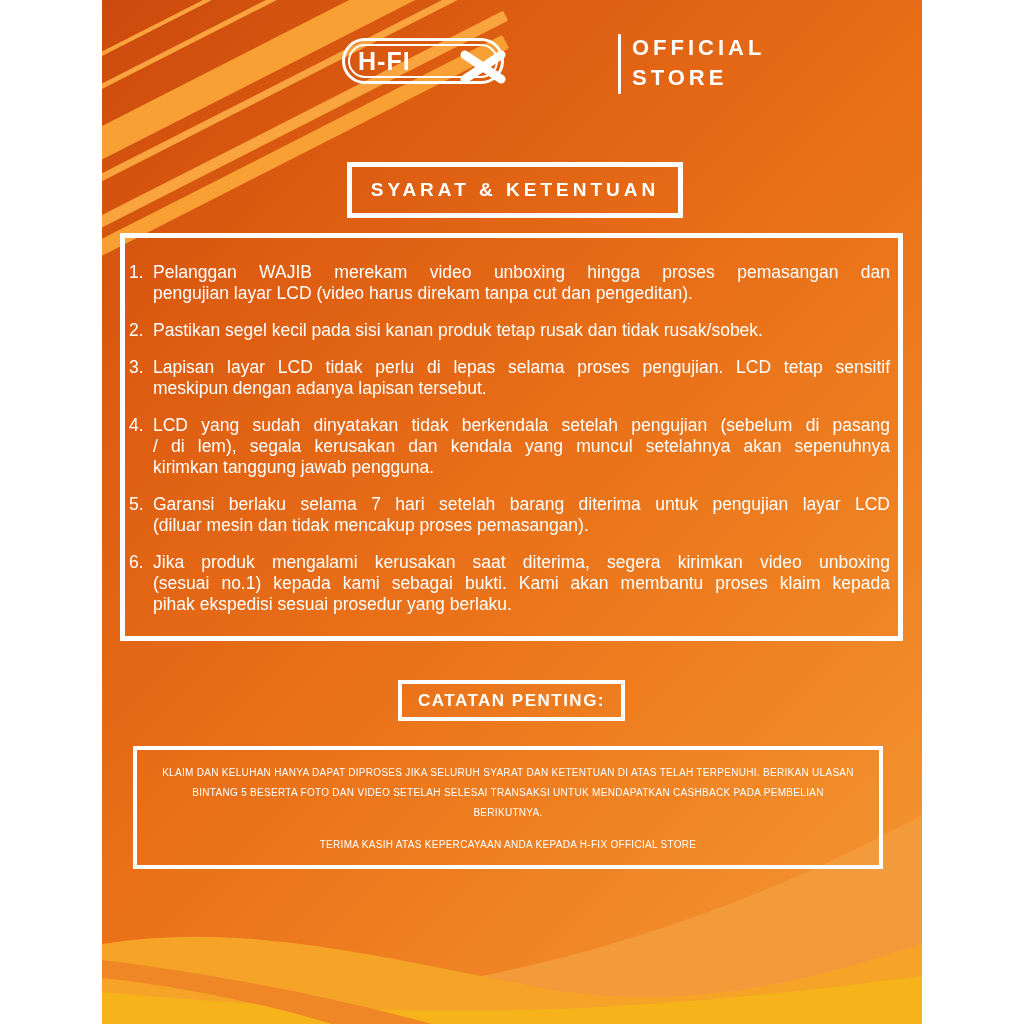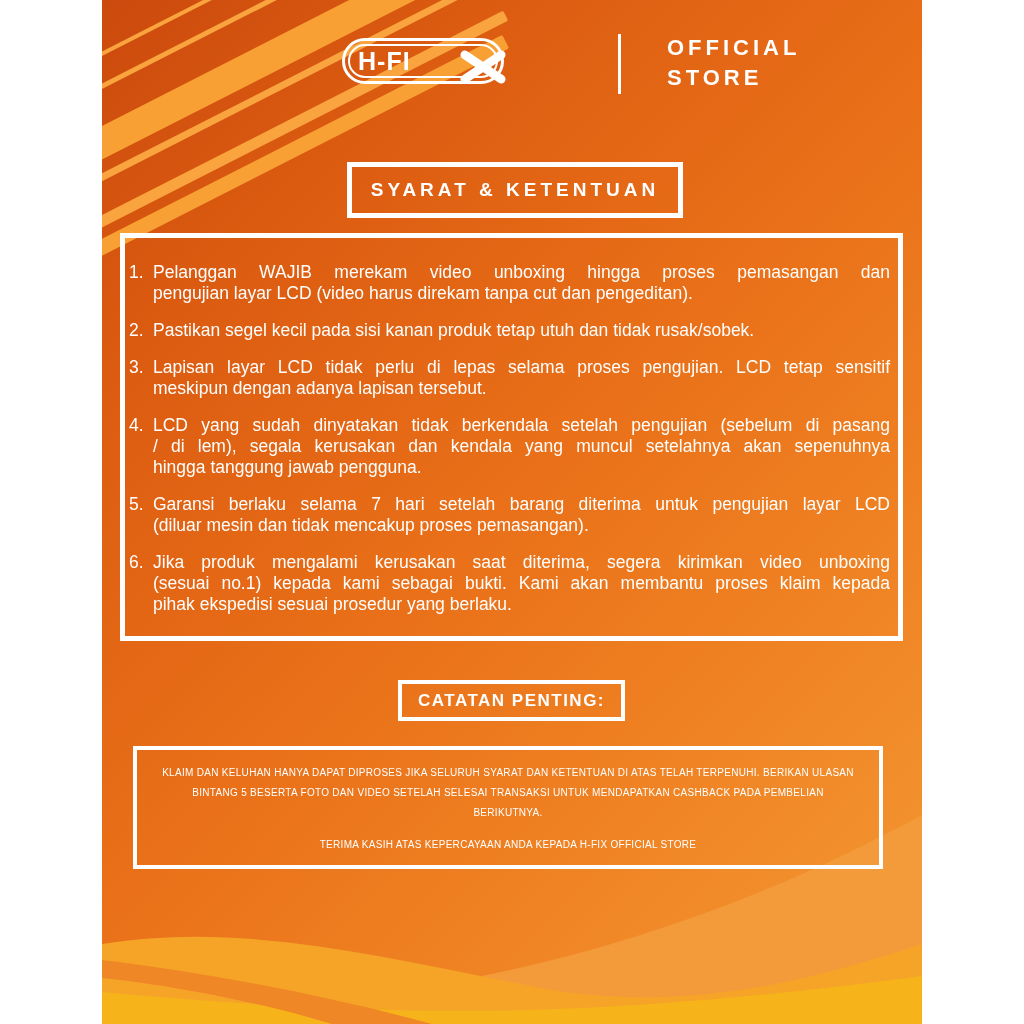--- a/index.html
+++ b/index.html
@@ -18,21 +18,21 @@
   .s5{top:252px;height:15px;width:480px;background:#f8a034;}
   .waves{position:absolute;left:0;bottom:0;width:820px;height:230px;}
   
   .logo-row{position:absolute;left:240px;top:36px;width:420px;height:60px;}
   .pill{position:absolute;left:0;top:2px;width:162px;height:46px;border:3px solid #fff;border-radius:24px;padding:3px;}
   .pill-inner{width:100%;height:100%;border:2px solid #fff;border-radius:18px;display:flex;align-items:center;
               justify-content:flex-start;padding-left:8px;}
   .pill-text{font-weight:bold;font-size:25px;letter-spacing:1px;line-height:1;}
   .logo-x{position:absolute;right:-8px;top:6px;width:52px;height:40px;}
   .sep{position:absolute;left:276px;top:-2px;width:3px;height:60px;background:#ffffff;}
-  .store-text{position:absolute;left:290px;top:-3px;font-weight:bold;font-size:22px;letter-spacing:4px;line-height:30px;margin-left:35px;}
+  .store-text{position:absolute;left:290px;top:-3px;font-weight:bold;font-size:22px;letter-spacing:4px;line-height:30px;}
   
   .title-box{position:absolute;left:245px;top:162px;width:336px;height:56px;border:5px solid #fff;
              display:flex;align-items:center;justify-content:center;}
   .title-text{font-weight:bold;font-size:19px;letter-spacing:4px;}
   
   .terms-box{position:absolute;left:18px;top:233px;width:783px;height:408px;border:5px solid #fff;
              padding:24px 8px 14px 4px;}
   .term-item{display:flex;margin-bottom:16px;font-size:17.5px;line-height:21px;}
   .term-item:last-child{margin-bottom:0;}
   .num{width:24px;flex:0 0 24px;text-align:left;}
@@ -97,36 +97,36 @@
         <div class="term-item">
           <span class="num">1.</span>
           <div class="itext">
             <div class="jline"><span>Pelanggan </span><b>WAJIB</b><span> merekam video unboxing hingga proses pemasangan dan</span></div>
             <div class="lline"><span>pengujian layar LCD (video harus direkam </span><b>tanpa</b><span> cut dan pengeditan).</span></div>
           </div>
         </div>
         <div class="term-item">
           <span class="num">2.</span>
           <div class="itext">
-            <div class="lline"><span>Pastikan </span><b>segel kecil</b><span> pada sisi kanan produk tetap </span><b>utuh</b><span> dan tidak rusak/sobek.</span></div>
+            <div class="lline"><span>Pastikan </span><b>segel kecil</b><span> pada sisi kanan produk tetap </span><b>rusak</b><span> dan tidak rusak/sobek.</span></div>
           </div>
         </div>
         <div class="term-item">
           <span class="num">3.</span>
           <div class="itext">
             <div class="jline"><span>Lapisan layar LCD </span><b>tidak perlu</b><span> di lepas selama proses pengujian. LCD tetap sensitif</span></div>
             <div class="lline"><span>meskipun dengan adanya lapisan tersebut.</span></div>
           </div>
         </div>
         <div class="term-item">
           <span class="num">4.</span>
           <div class="itext">
             <div class="jline"><b>L</b><span>CD yang sudah dinyatakan </span><b>tidak berkendala</b><span> setelah pengujian (sebelum di pasang</span></div>
             <div class="jline"><span>/ di lem), segala kerusakan dan kendala yang muncul </span><b>setelahnya</b><span> akan </span><b>sepenuhnya</b></div>
-            <div class="lline"><span>hingga </span><b>tanggung jawab</b><span> pengguna.</span></div>
+            <div class="lline"><span>kirimkan </span><b>tanggung jawab</b><span> pengguna.</span></div>
           </div>
         </div>
         <div class="term-item">
           <span class="num">5.</span>
           <div class="itext">
             <div class="jline"><span>Garansi berlaku selama </span><b>7 hari</b><span> setelah barang diterima untuk pengujian layar LCD</span></div>
             <div class="lline"><b>(diluar mesin dan tidak mencakup proses pemasangan).</b></div>
           </div>
         </div>
         <div class="term-item">

